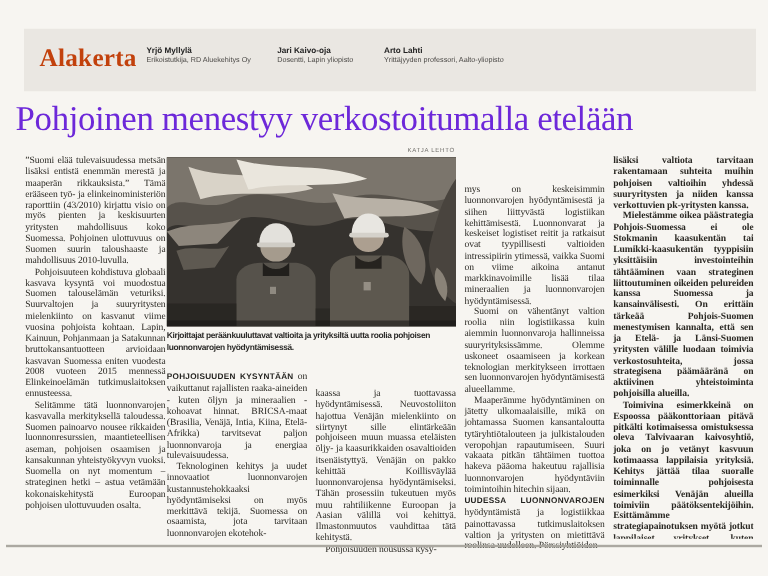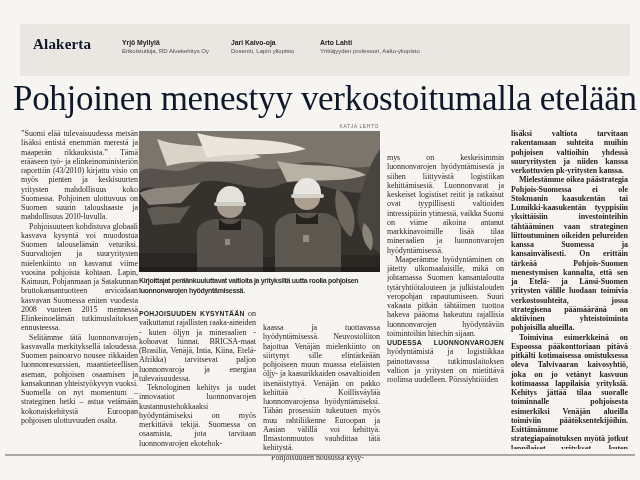--- a/index.html
+++ b/index.html
@@ -9,33 +9,33 @@
     font-family:"Liberation Serif", serif;
     color:#26241f;
   }
   .page{position:absolute;inset:0;}
 
   
   .kicker-band{position:absolute;left:20px;top:24px;width:610px;height:52px;background:#eae7e2;}
   .section-title{
     position:absolute;left:13px;top:12px;
     font-family:"Liberation Serif", serif;font-weight:bold;
-    font-size:15px;letter-spacing:.2px;color:#0f172a;
+    font-size:21px;letter-spacing:.2px;color:#c2410c;
   }
   .author{position:absolute;top:15px;width:110px;font-family:"Liberation Sans", sans-serif;}
   .author .name{font-weight:bold;font-size:6.8px;color:#222;}
   .author .role{font-size:6px;color:#4c4a47;margin-top:2px;}
   .author-1{left:102px;}
   .author-2{left:211px;}
   .author-3{left:300px;}
 
   
   .headline{
     position:absolute;left:13px;top:82px;width:620px;
-    font-size:35px;line-height:34px;letter-spacing:-.3px;color:#0f172a;
+    font-size:29px;line-height:34px;letter-spacing:-.3px;color:#6d28d9;
     font-family:"Liberation Serif", serif;white-space:nowrap;
   }
 
   
   .photo-credit{
     position:absolute;left:139px;top:123px;width:240px;text-align:right;
     font-family:"Liberation Sans", sans-serif;font-size:5px;letter-spacing:.6px;color:#6e6c68;
   }
   .photo{position:absolute;left:139px;top:131px;width:241px;height:141px;background:#35322e;}
   .photo svg{display:block;width:100%;height:100%;}
@@ -145,20 +145,21 @@
     <p class="ind"><span>Teknologinen kehitys ja uudet innovaatiot luonnonvarojen kustannustehokkaaksi hyödyntämiseksi on myös merkittävä tekijä. Suomessa on osaamista, jota tarvitaan luonnonvarojen ekotehok-</span></p>
   </div>
 
   <div class="col col-3">
     <p><span>kaassa ja tuottavassa hyödyntämisessä. Neuvostoliiton hajottua Venäjän mielenkiinto on siirtynyt sille elintärkeään pohjoiseen muun muassa eteläisten öljy- ja kaasurikkaiden osavaltioiden itsenäistyttyä. Venäjän on pakko kehittää Koillisväylää luonnonvarojensa hyödyntämiseksi. Tähän prosessiin tukeutuen myös muu rahtiliikenne Euroopan ja Aasian välillä voi kehittyä. Ilmastonmuutos vauhdittaa tätä kehitystä.</span></p>
     <p class="ind"><span>Pohjoisuuden nousussa kysy-</span></p>
   </div>
 
   <div class="col col-4">
     <p><span>mys on keskeisimmin luonnonvarojen hyödyntämisestä ja siihen liittyvästä logistiikan kehittämisestä. Luonnonvarat ja keskeiset logistiset reitit ja ratkaisut ovat tyypillisesti valtioiden intressipiirin ytimessä, vaikka Suomi on viime aikoina antanut markkinavoimille lisää tilaa mineraalien ja luonnonvarojen hyödyntämisessä.</span></p>
+    <p class="ind"><span>Suomi on vähentänyt valtion roolia niin logistiikassa kuin aiemmin luonnonvaroja hallinneissa suuryrityksissämme. Olemme uskoneet osaamiseen ja korkean teknologian merkitykseen irrottaen sen luonnonvarojen hyödyntämisestä alueellamme.</span></p>
     <p class="ind"><span>Maaperämme hyödyntäminen on jätetty ulkomaalaisille, mikä on johtamassa Suomen kansantaloutta tytäryhtiötalouteen ja julkistalouden veropohjan rapautumiseen. Suuri vakaata pitkän tähtäimen tuottoa hakeva pääoma hakeutuu rajallisia luonnonvarojen hyödyntäviin toimintoihin hitechin sijaan.</span></p>
     <p><strong class="lead">UUDESSA LUONNONVAROJEN</strong> <span>hyödyntämistä ja logistiikkaa painottavassa tutkimuslaitoksen valtion ja yritysten on mietittävä roolinsa uudelleen. Pörssiyhtiöiden</span></p>
   </div>
 
   <div class="col col-5">
     <p><span>lisäksi valtiota tarvitaan rakentamaan suhteita muihin pohjoisen valtioihin yhdessä suuryritysten ja niiden kanssa verkottuvien pk-yritysten kanssa.</span></p>
     <p class="ind"><span>Mielestämme oikea päästrategia Pohjois-Suomessa ei ole Stokmanin kaasukentän tai Lumikki-kaasukentän tyyppisiin yksittäisiin investointeihin tähtääminen vaan strateginen liittoutuminen oikeiden pelureiden kanssa Suomessa ja kansainvälisesti. On erittäin tärkeää Pohjois-Suomen menestymisen kannalta, että sen ja Etelä- ja Länsi-Suomen yritysten välille luodaan toimivia verkostosuhteita, jossa strategisena päämääränä on aktiivinen yhteistoiminta pohjoisilla alueilla.</span></p>
     <p class="ind"><span>Toimivina esimerkkeinä on Espoossa pääkonttoriaan pitävä pitkälti kotimaisessa omistuksessa oleva Talvivaaran kaivosyhtiö, joka on jo vetänyt kasvuun kotimaassa lappilaisia yrityksiä. Kehitys jättää tilaa suoralle toiminnalle pohjoisesta esimerkiksi Venäjän alueilla toimiviin päätöksentekijöihin. Esittämämme strategiapainotuksen myötä jotkut lappilaiset yritykset, kuten Paakkola Conveyors, ovat muodostuneet itsekin veturiyrityksiksi Etelä- ja Länsi-Suomen yrityksille.</span></p>
   </div>
 

